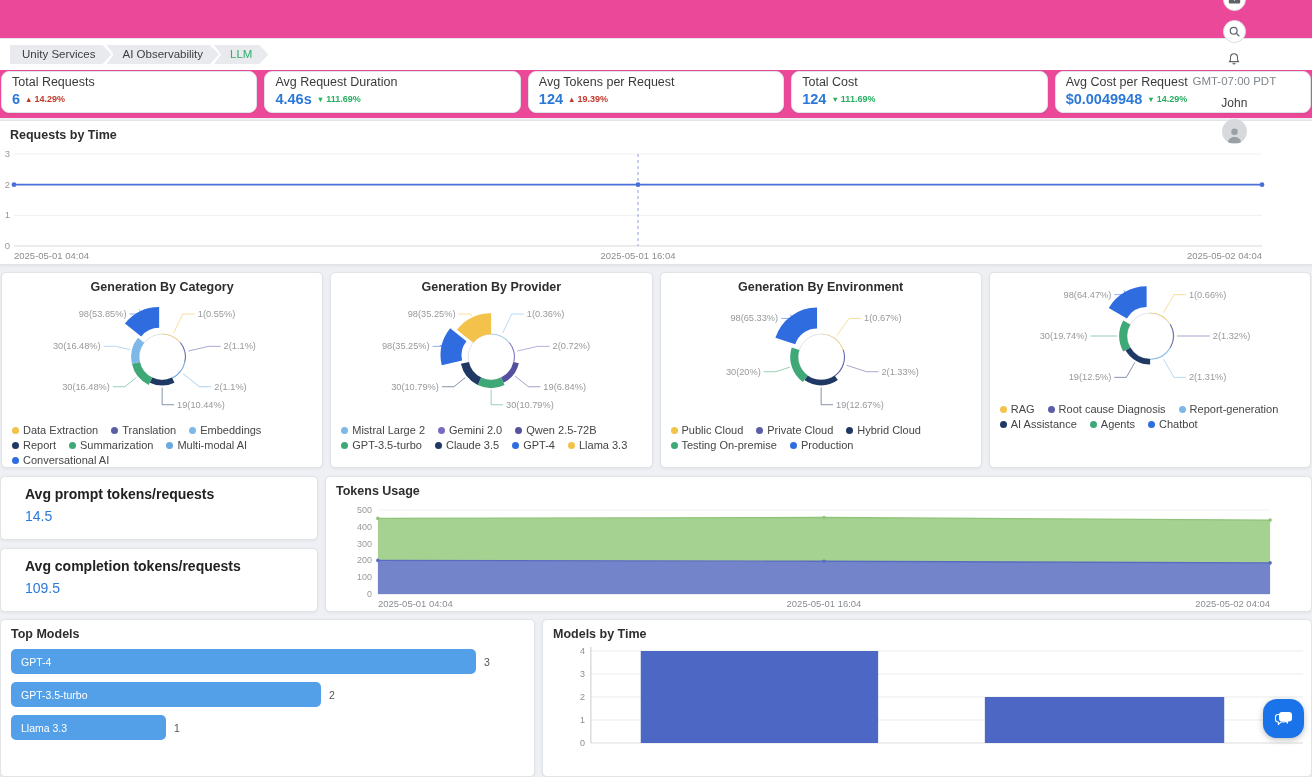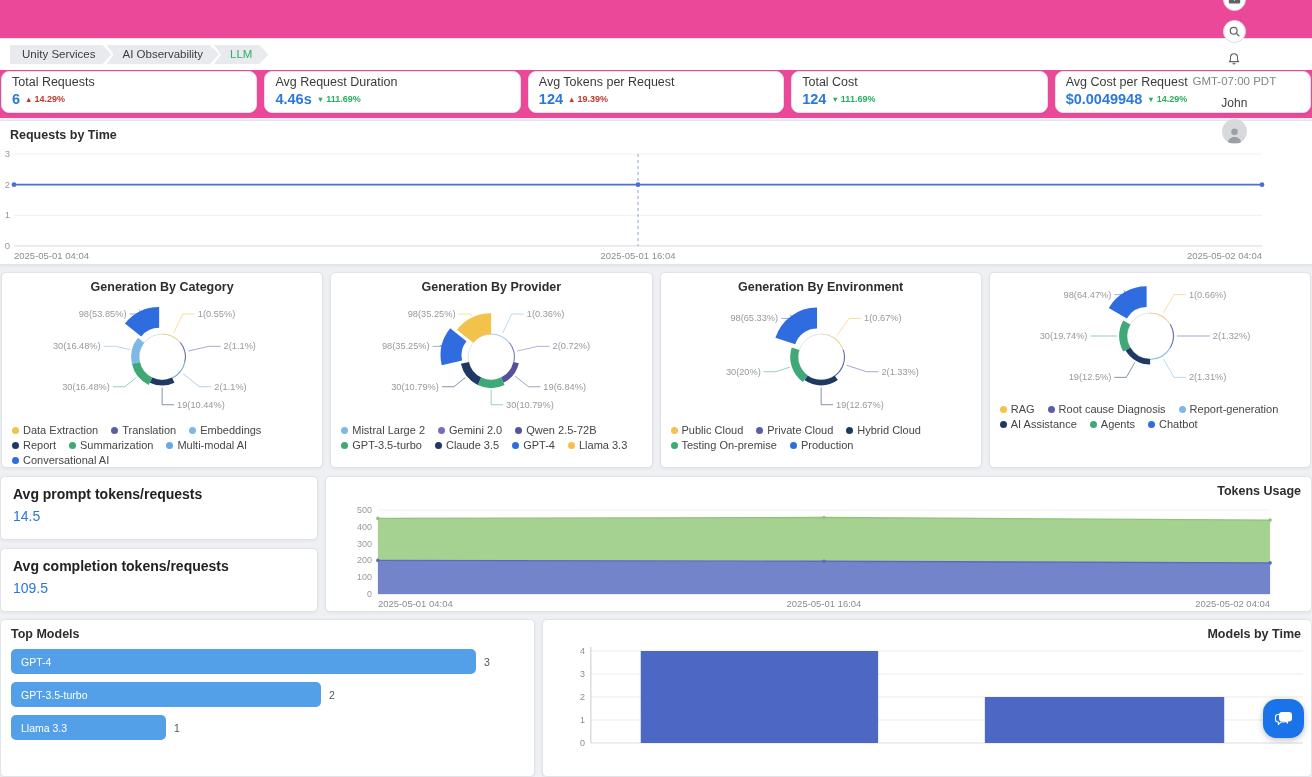--- a/index.html
+++ b/index.html
@@ -36,33 +36,33 @@
   .kpi-value { font-size:14.5px; font-weight:700; color:var(--accent-blue,#2b78d9); }
   .kpi-delta { font-size:9px; font-weight:700; display:flex; align-items:center; gap:2px; }
   .kpi-delta .arr { font-size:7.5px; }
   .kpi-delta.up { color:var(--up-red,#c0392b); }
   .kpi-delta.down { color:var(--down-green,#27ae60); }
 
   
   .card { position:absolute; background:#fff; border:1px solid #e0e3e7; border-radius:5px;
           box-shadow:0 1px 3px rgba(0,0,0,.06); z-index:2; }
   .card-title { font-size:12.5px; font-weight:700; color:#2e2e2e; padding:7px 10px 2px; }
-  .card-title.center { text-align:right; }
+  .card-title.center { text-align:left; }
 
   .requests-card { top:120px; left:0; right:0; height:145px; border-radius:0; border-left:none; border-right:none; }
 
   .donut-row { position:absolute; top:272px; left:1px; right:1px; height:196px; display:flex; gap:7px; z-index:2; }
   .donut-card { flex:1; background:#fff; border:1px solid #e0e3e7; border-radius:5px; box-shadow:0 1px 3px rgba(0,0,0,.06); }
   .donut-title { font-size:12.5px; font-weight:700; color:#2e2e2e; text-align:center; padding-top:7px; }
   .legend { display:flex; flex-wrap:wrap; column-gap:13px; row-gap:3px; padding:0 10px 4px; font-size:11px; color:#454545; }
   .legend-item { display:flex; align-items:center; gap:4px; cursor:pointer; }
   .legend-dot { width:7px; height:7px; border-radius:50%; flex:0 0 auto; }
 
   .stat-col { position:absolute; top:476px; left:0; width:318px; height:136px; display:flex; flex-direction:column; gap:8px; z-index:2; }
-  .stat-card { flex:1; background:#fff; border:1px solid #e0e3e7; border-radius:5px; box-shadow:0 1px 3px rgba(0,0,0,.06); padding:9px 12px; }
+  .stat-card { flex:1; background:#fff; border:1px solid #e0e3e7; border-radius:5px; box-shadow:0 1px 3px rgba(0,0,0,.06); padding:9px 24px; }
   .stat-label { font-size:14px; font-weight:700; color:#222; margin-bottom:6px; }
   .stat-value { font-size:14px; color:var(--accent-blue,#2b78d9); }
 
   .tokens-card { top:476px; left:325px; right:0; height:136px; }
   .topmodels-card { top:619px; left:0; width:535px; height:158px; }
   .modelstime-card { top:619px; left:542px; right:0; height:158px; }
 
   .tm-wrap { padding:6px 10px 0; }
   .tm-row { display:flex; align-items:center; margin-bottom:8px; }
   .tm-bar { height:25px; background:var(--bar-light-blue,#54a0e8); border-radius:5px; color:#fff; font-size:10.5px;

